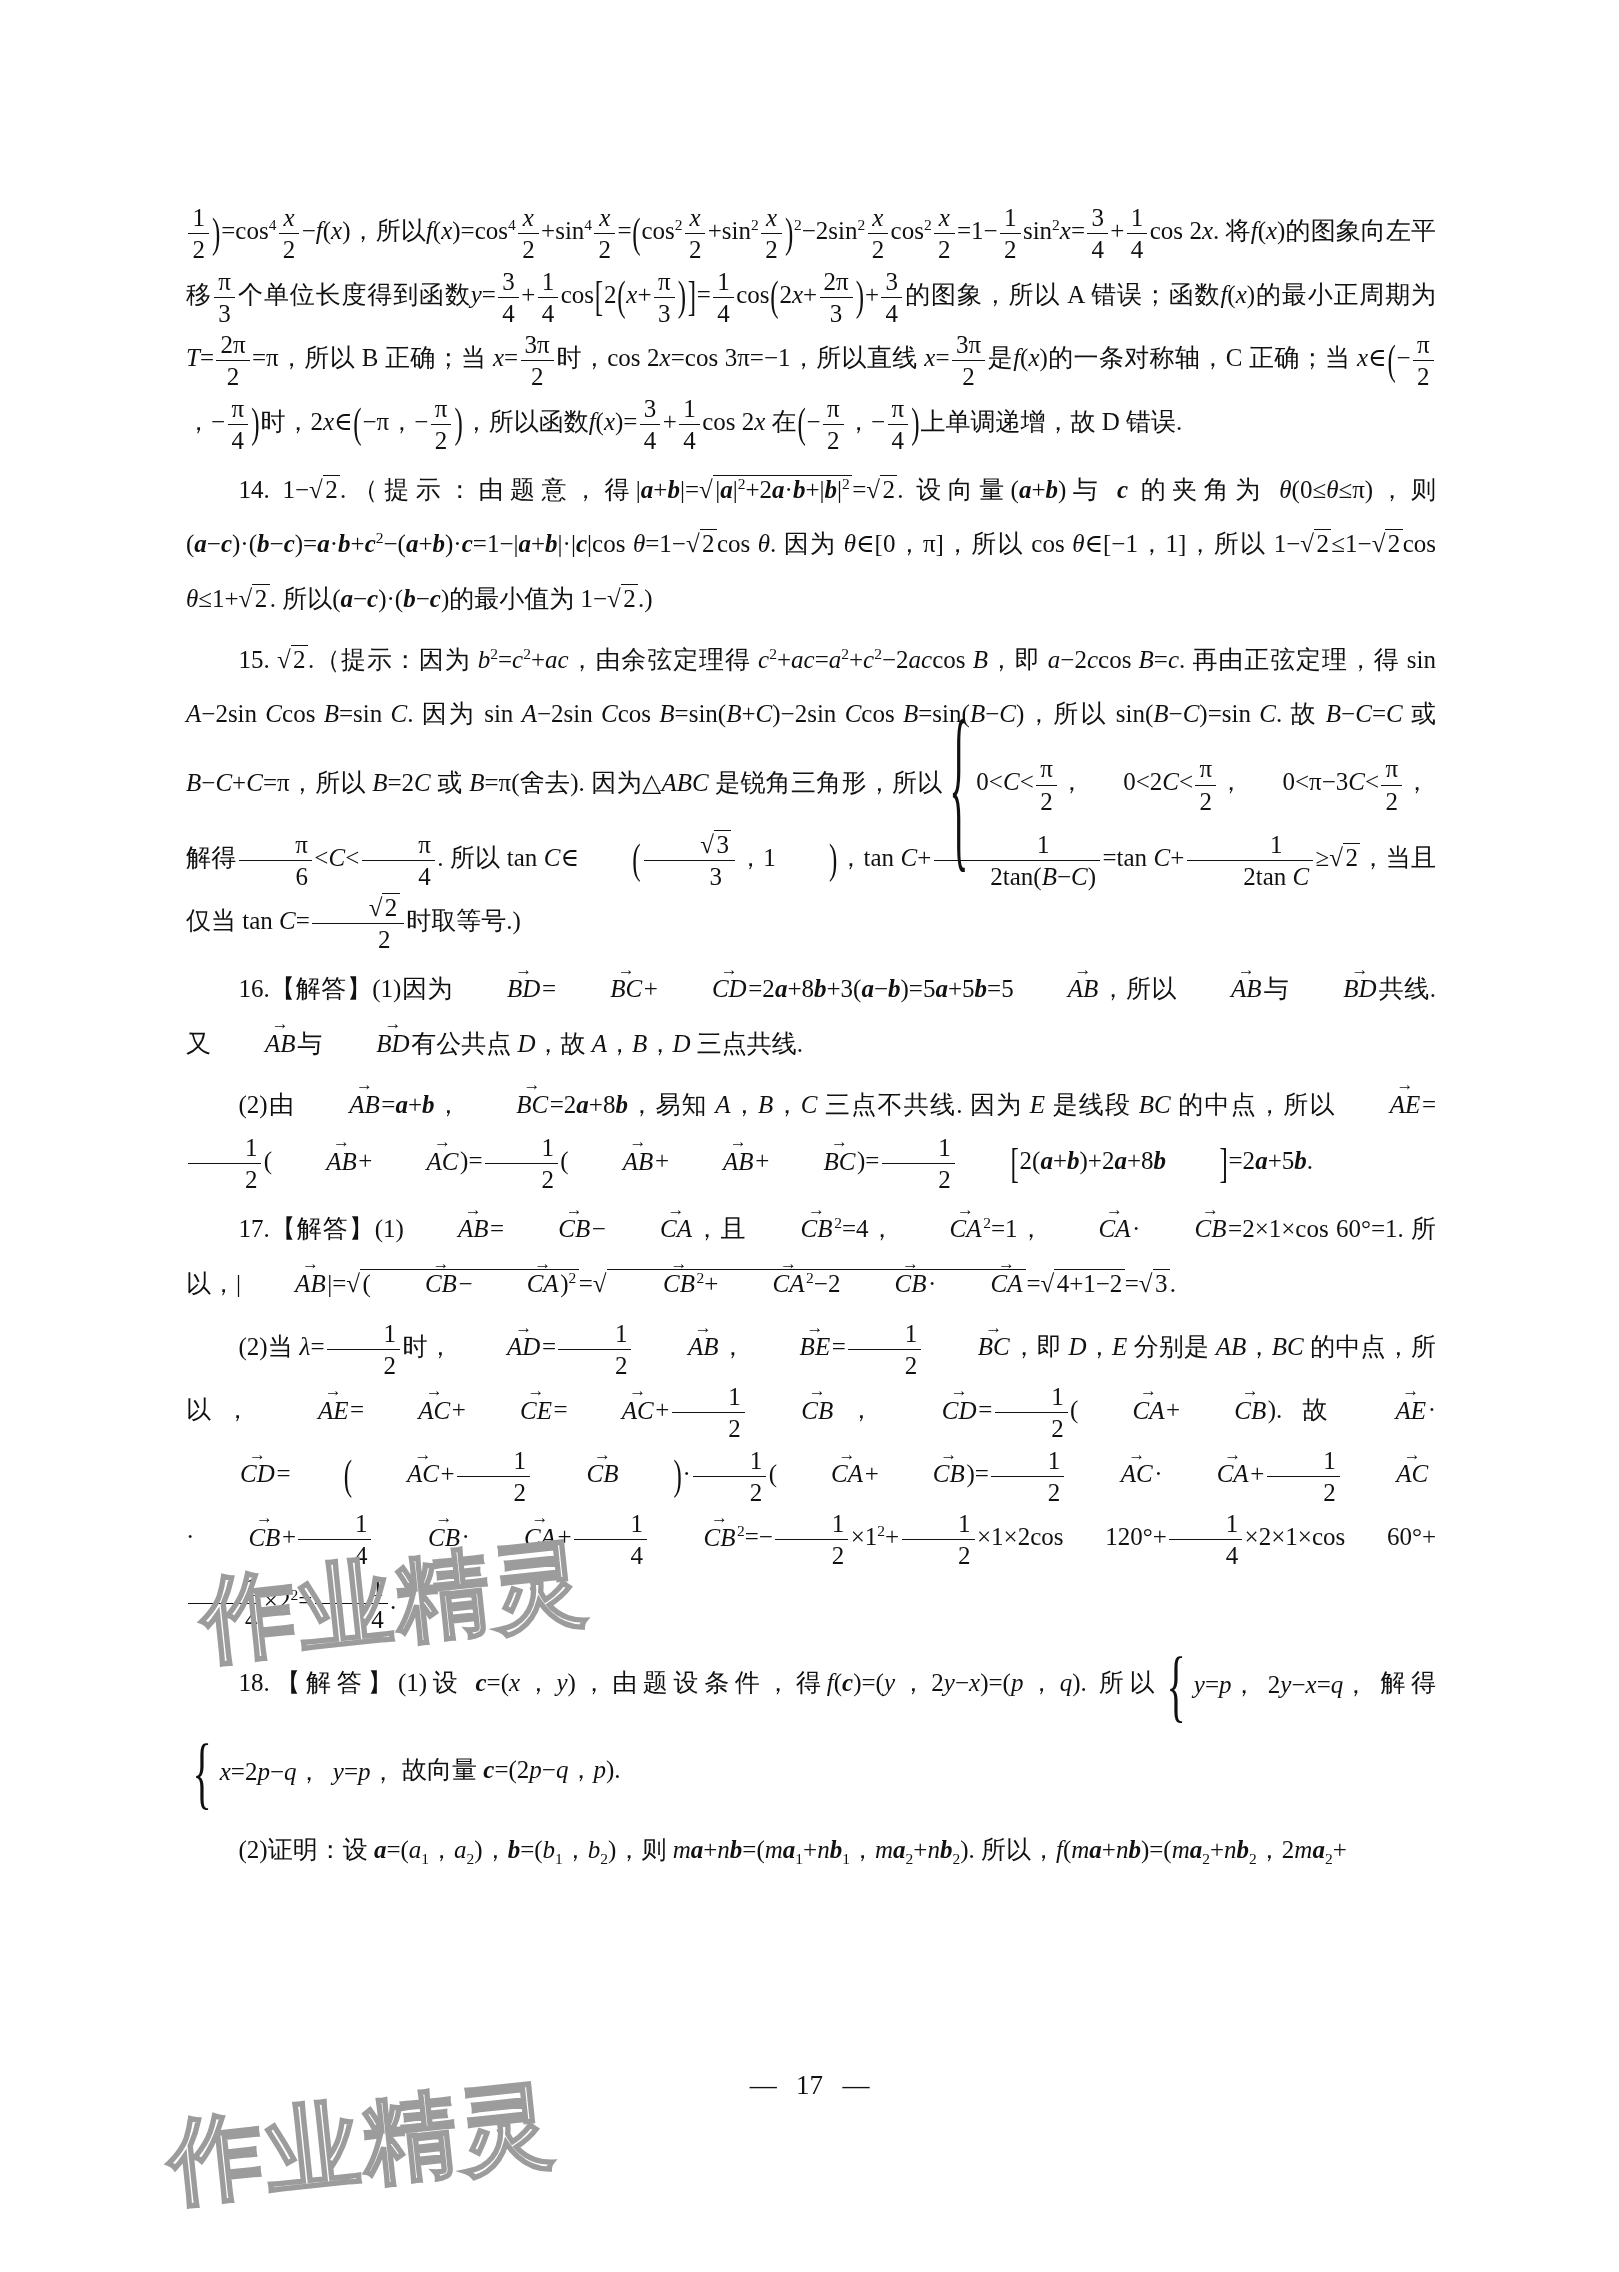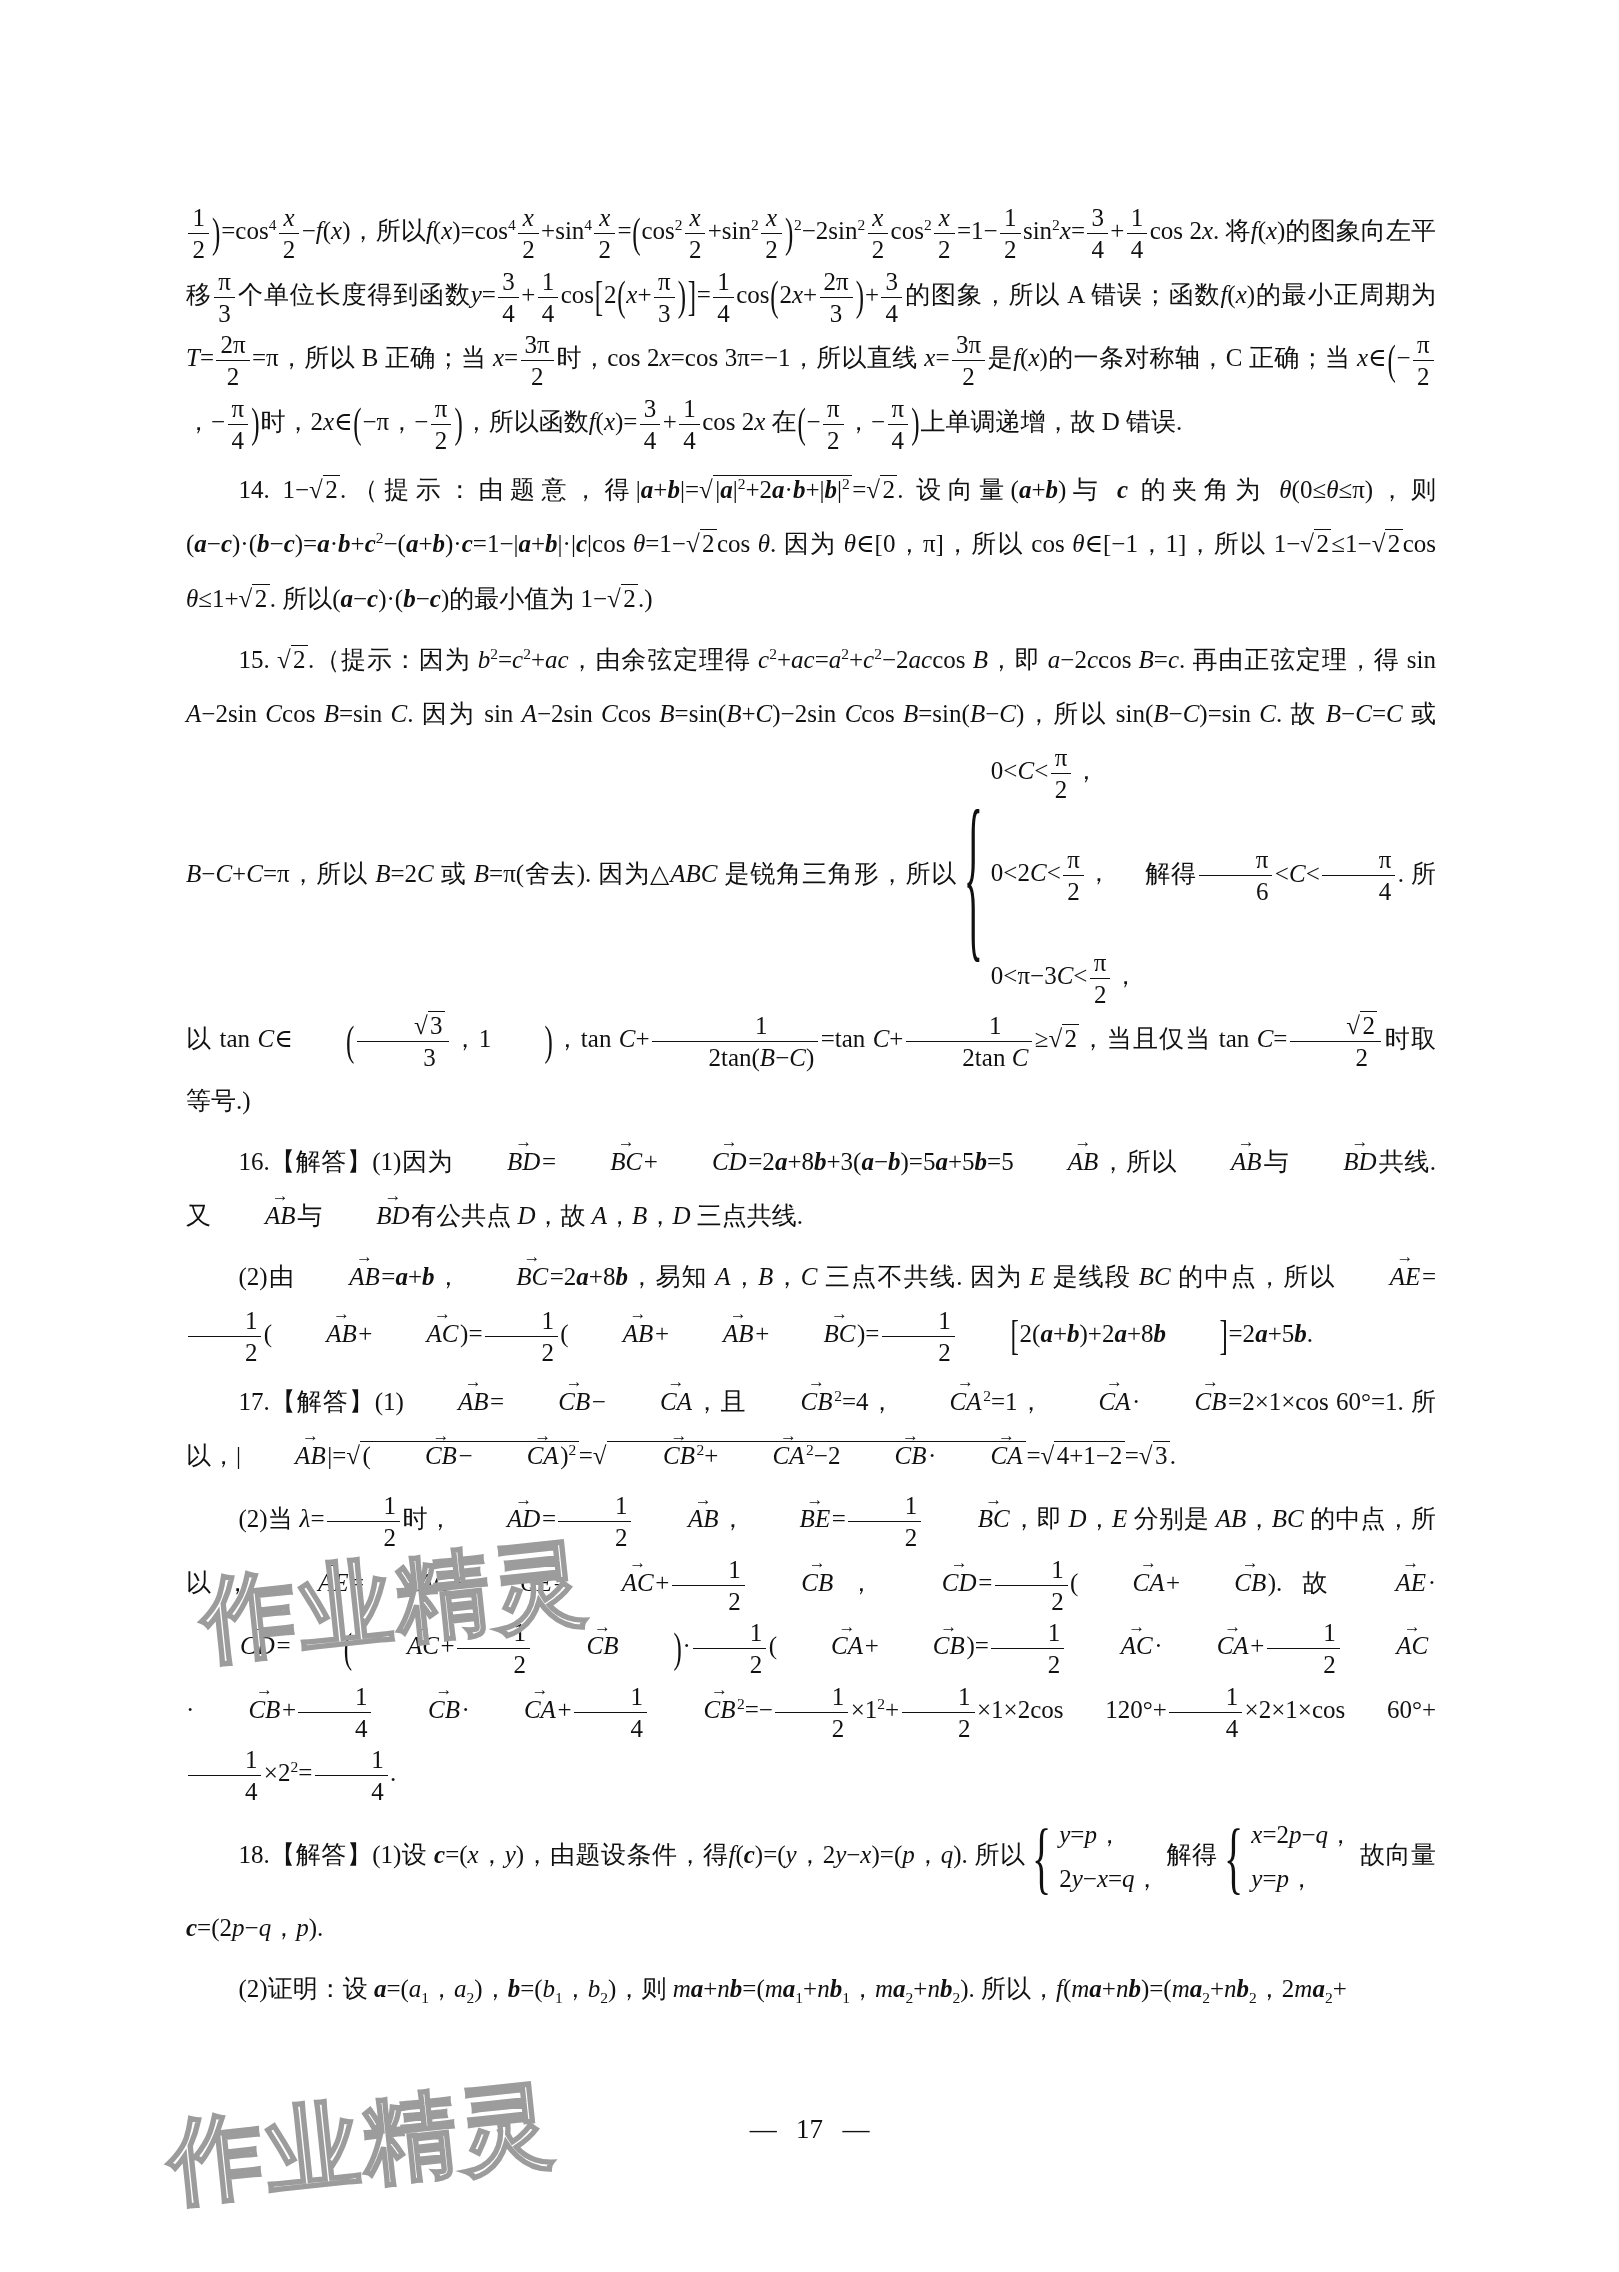--- a/index.html
+++ b/index.html
@@ -22,33 +22,33 @@
   .vec{display:inline-block;position:relative;font-style:italic;margin:0 1.6px;}
   .vec::before{content:"→";position:absolute;top:-0.68em;left:0;right:0;text-align:center;
                font-size:0.68em;font-style:normal;}
   sup{font-size:0.62em;}
   sub{font-size:0.62em;}
   
   .bp{display:inline-block;transform:scaleY(1.65);vertical-align:middle;margin:0 0.8px;}
   
   .cases{display:inline-flex;align-items:center;vertical-align:middle;margin:0 6.5px;text-align:left;text-indent:0;}
   .cases .br{display:inline-block;font-size:1.6em;margin-right:8px;}
-  .cases .rows{display:inline-flex;flex-direction:column;line-height:1.3;}
+  .cases .rows{display:inline-flex;flex-direction:row;line-height:1.3;}
   .cases.three .br{transform:scaleY(4.6);}
   .cases.three .rows{gap:39px;}
   .cases.two .br{transform:scaleY(2.0);}
   .cases.two .rows{gap:11.3px;}
   b{font-weight:700;font-style:italic;}
   i{font-style:italic;}
   
   .wm{position:absolute;font-family:"Liberation Sans","DejaVu Sans",sans-serif;font-weight:700;
       color:transparent;-webkit-text-stroke:2.4px #9c9c9c;white-space:nowrap;z-index:6;}
   .wm1{left:201px;top:1538px;font-size:94px;letter-spacing:3.2px;transform:rotate(-6deg);}
   .wm2{left:168px;top:2080px;font-size:94px;letter-spacing:3.2px;transform:rotate(-6deg);}
-  .footer{position:absolute;left:0;top:2070px;width:100%;text-align:center;font-size:27px;z-index:2;margin-top:44px;}
+  .footer{position:absolute;left:0;top:2070px;width:100%;text-align:center;font-size:27px;z-index:2;}
   .footer span{margin:0 9.7px;}
 </style>
 </head>
 <body>
 
 <div class="page">
   <div class="content">
       <p class="para"><span class="fr">
           <span class="n">1</span>
           <span class="d">2</span>

